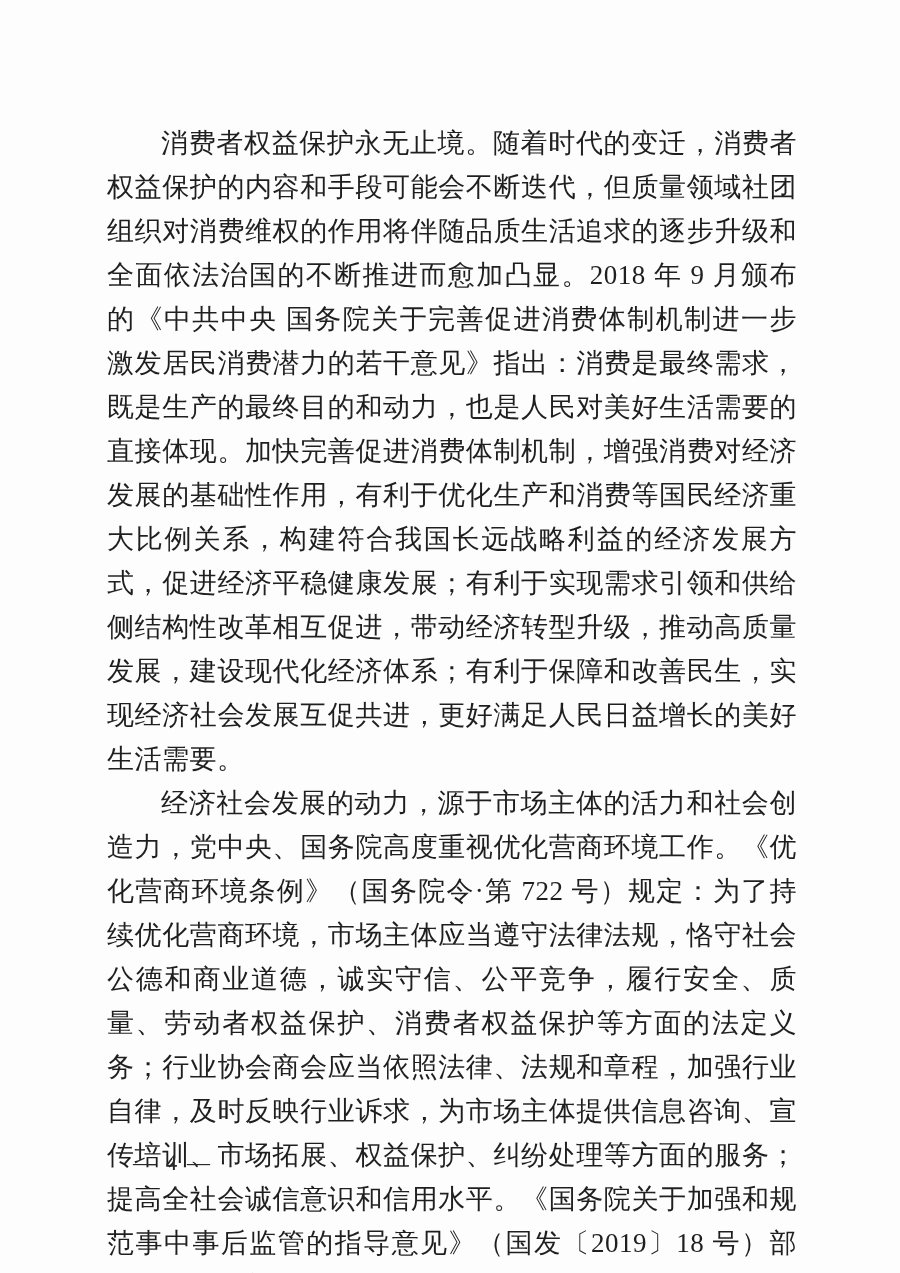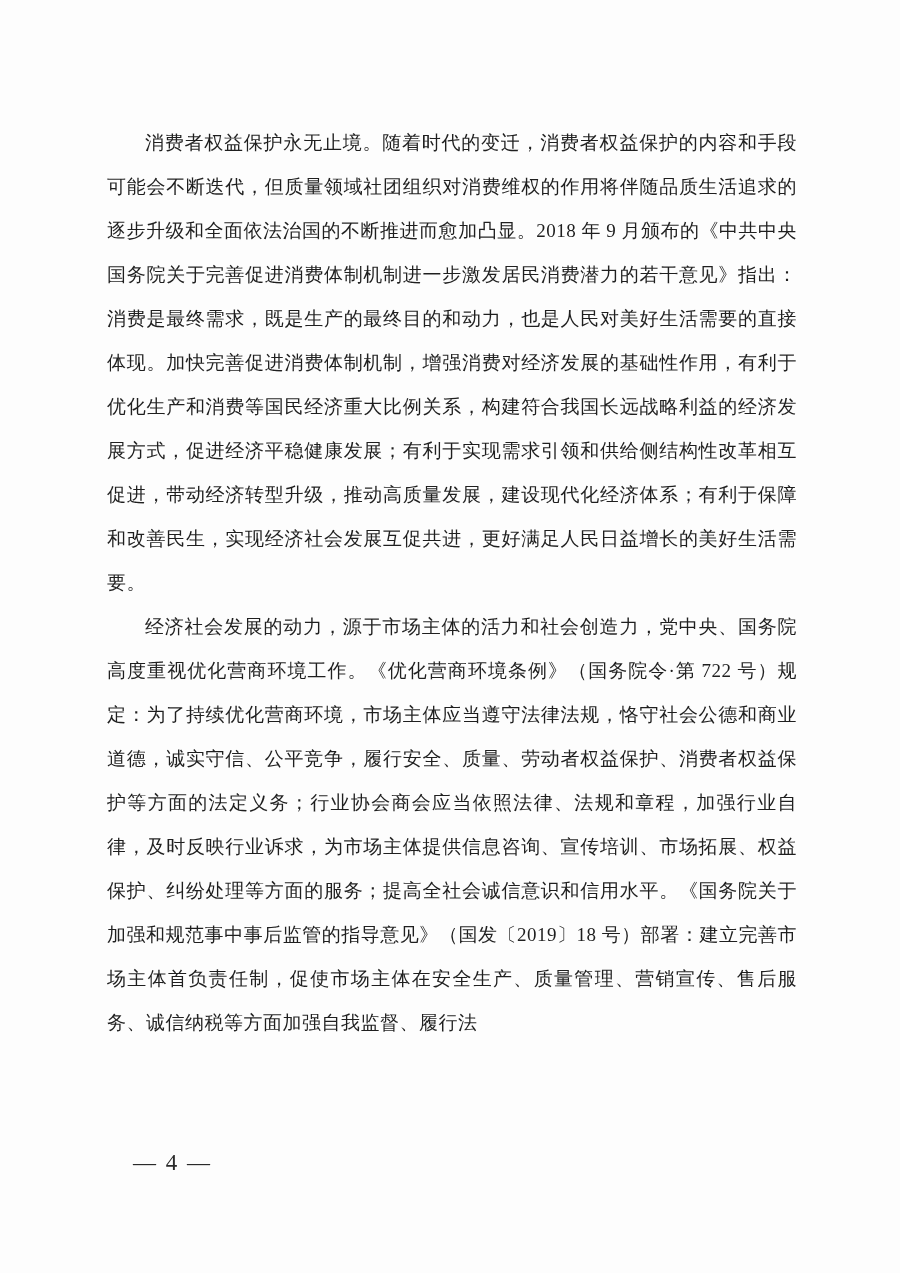--- a/index.html
+++ b/index.html
@@ -17,21 +17,21 @@
     color: #1f1f1f;
   }
   .text-block {
     position: absolute;
     left: 107px;
     top: 121px;
     width: 690px;
   }
   .text-block p {
     margin: 0;
-    font-size: 19px;
+    font-size: 27px;
     line-height: 44px;
     text-align: justify;
     text-justify: inter-ideograph;
     text-indent: 2em;
     letter-spacing: 0.5px;
     word-break: break-all;
   }
   .page-footer {
     position: absolute;
     left: 133px;

